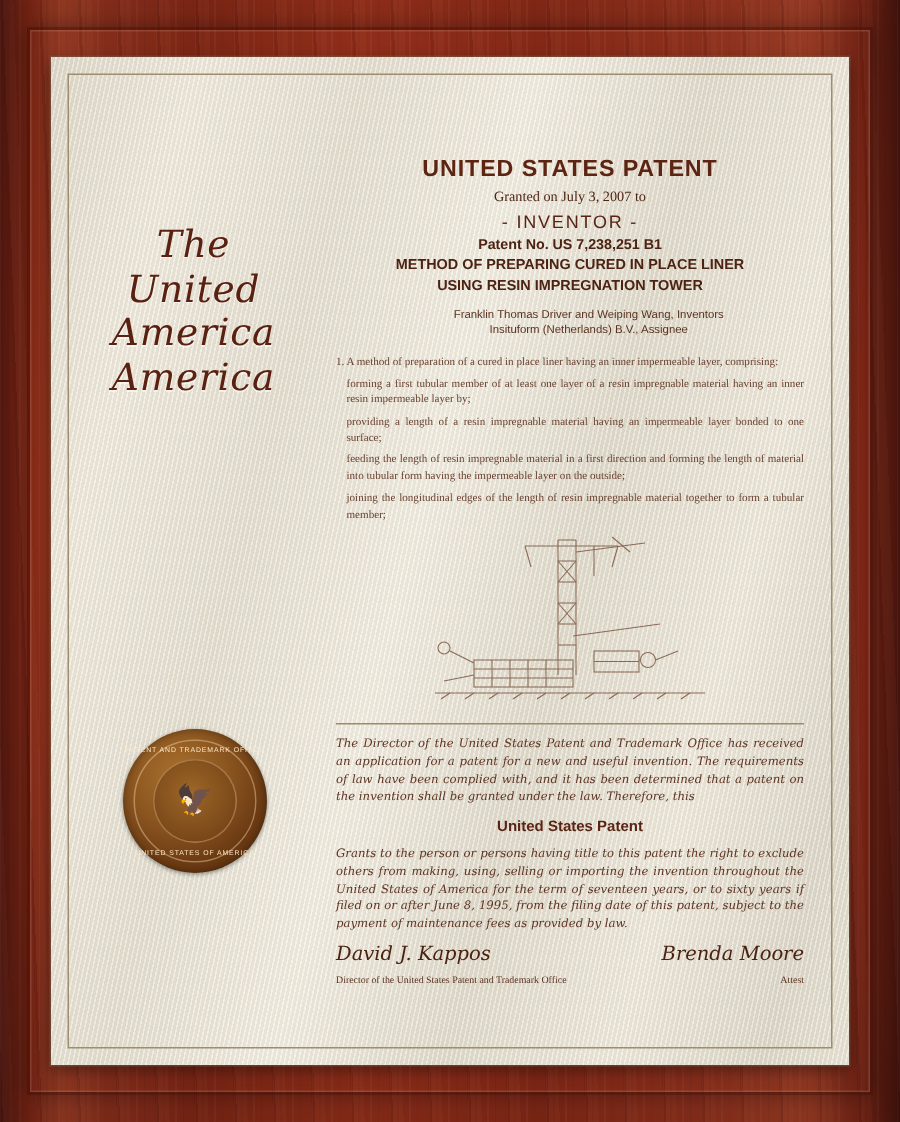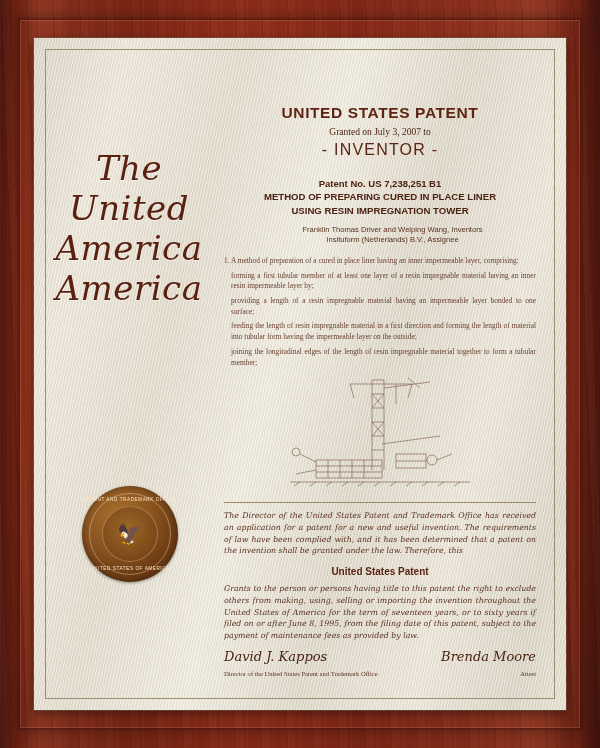--- a/index.html
+++ b/index.html
@@ -136,21 +136,21 @@
     top: 110px;
     left: 0;
     width: 190px;
     text-align: center;
     color: #5a2010;
     font-family: "DejaVu Serif", serif;
     font-style: italic;
     line-height: 1.18;
   }
   .heraldic div {
-    font-size: 34px;
+    font-size: 25px;
     letter-spacing: 0.5px;
     text-shadow: 0 1px 0 rgba(255,255,255,0.55);
   }
   .heraldic .small { font-size: 20px; }
 
   
   .seal-wrap {
     position: absolute;
     left: 48px;
     top: 448px;
@@ -237,31 +237,31 @@
     font-family: "DejaVu Serif", serif;
     font-weight: bold;
     font-style: italic;
     font-size: 23px;
     margin-top: 12px;
     color: #5a2010;
   }
   .inventor-label {
     text-align: center;
     font-family: "Liberation Sans", sans-serif;
-    font-size: 16px;
+    font-size: 12px;
     letter-spacing: 1.2px;
     margin-top: 4px;
     color: #5a2414;
   }
   .patent-no {
     text-align: center;
     font-family: "Liberation Sans", sans-serif;
     font-size: 9.5px;
     font-weight: bold;
-    margin-top: 19px;
+    margin-top: 3px;
     color: #4c2213;
   }
   .patent-title {
     text-align: center;
     font-family: "Liberation Sans", sans-serif;
     font-size: 9.6px;
     font-weight: bold;
     line-height: 1.28;
     margin-top: 2px;
     color: #4c2213;

